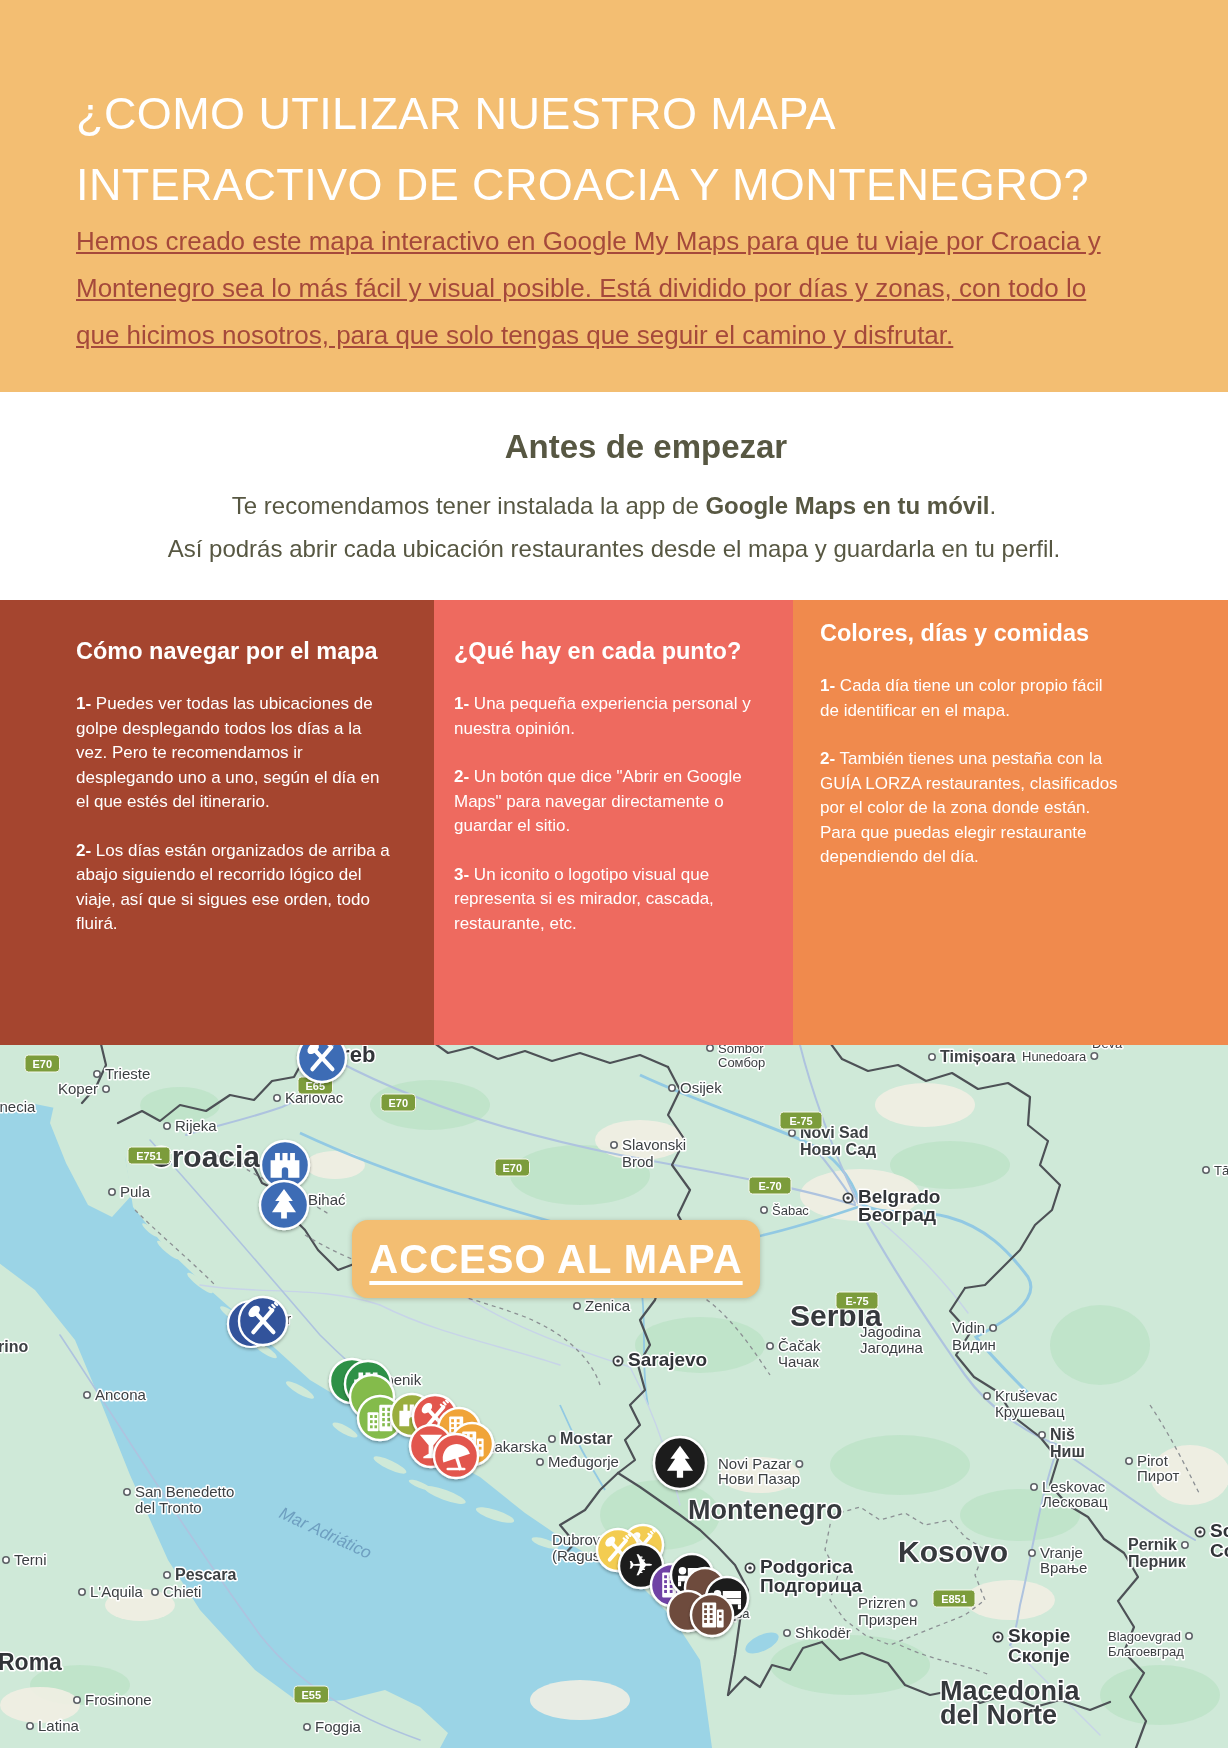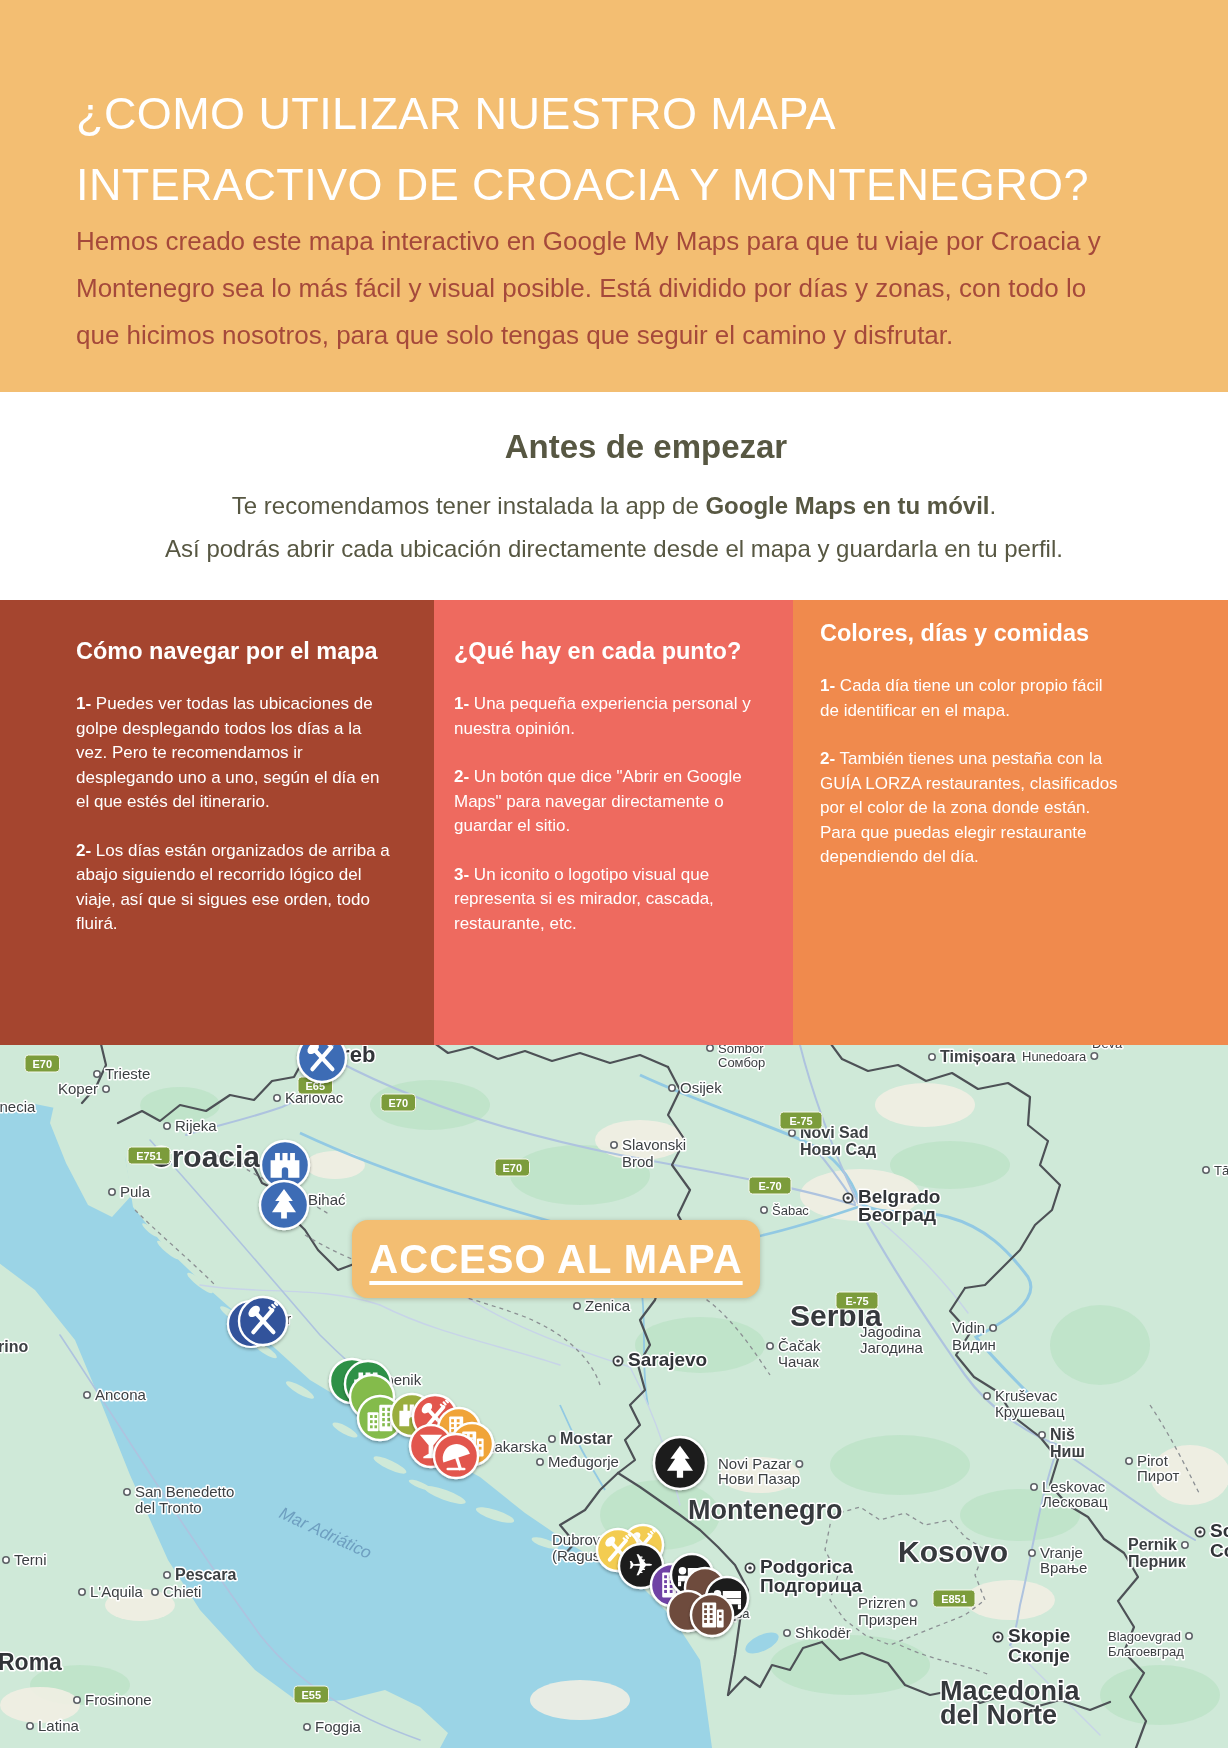--- a/index.html
+++ b/index.html
@@ -5,21 +5,21 @@
   html,body{margin:0;padding:0;}
   body{width:1228px;height:1748px;position:relative;overflow:hidden;background:#fff;
        font-family:"Liberation Sans",sans-serif;}
   .abs{position:absolute;}
 
   
   .header{left:0;top:0;width:1228px;height:392px;background:#F3BE72;}
   .header h1{position:absolute;left:76px;top:78px;margin:0;color:#ffffff;
              font-size:45px;line-height:71px;font-weight:normal;letter-spacing:.4px;}
   .header p{position:absolute;left:76px;top:218px;width:1058px;margin:0;color:#A5493B;
-            font-size:26px;line-height:47px;}
+            font-size:26px;line-height:47px;text-decoration:underline;}
 
   
   .before{left:0;top:392px;width:1228px;height:208px;background:#ffffff;color:#575742;}
   .before h2{margin:0;position:absolute;top:36px;width:100%;text-align:center;
              font-size:33px;font-weight:bold;padding-left:32px;}
   .before .l1{position:absolute;top:100px;width:100%;text-align:center;font-size:24px;}
   .before .l2{position:absolute;top:143px;width:100%;text-align:center;font-size:24px;}
   .before b{font-weight:bold;}
 
   
@@ -60,21 +60,21 @@
 
 <div class="abs header">
   <h1><span>¿COMO UTILIZAR NUESTRO MAPA</span><br>
       <span>INTERACTIVO DE CROACIA Y MONTENEGRO?</span></h1>
   <p>Hemos creado este mapa interactivo en Google My Maps para que tu viaje por Croacia y Montenegro sea lo más fácil y visual posible. Está dividido por días y zonas, con todo lo que hicimos nosotros, para que solo tengas que seguir el camino y disfrutar.</p>
 </div>
 
 <div class="abs before">
   <h2>Antes de empezar</h2>
   <div class="l1"><span>Te recomendamos tener instalada la app de </span><b>Google Maps en tu móvil</b><span>.</span></div>
-  <div class="l2">Así podrás abrir cada ubicación directamente desde el mapa y guardarla en tu perfil.</div>
+  <div class="l2">Así podrás abrir cada ubicación restaurantes desde el mapa y guardarla en tu perfil.</div>
 </div>
 
 <div class="abs cols">
   <div class="col col1">
     <h3>Cómo navegar por el mapa</h3>
     <p><b>1-</b><span> Puedes ver todas las ubicaciones de golpe desplegando todos los días a la vez. Pero te recomendamos ir desplegando uno a uno, según el día en el que estés del itinerario.</span></p>
     <p><b>2-</b><span> Los días están organizados de arriba a abajo siguiendo el recorrido lógico del viaje, así que si sigues ese orden, todo fluirá.</span></p>
   </div>
   <div class="col col2">
     <h3>¿Qué hay en cada punto?</h3>

